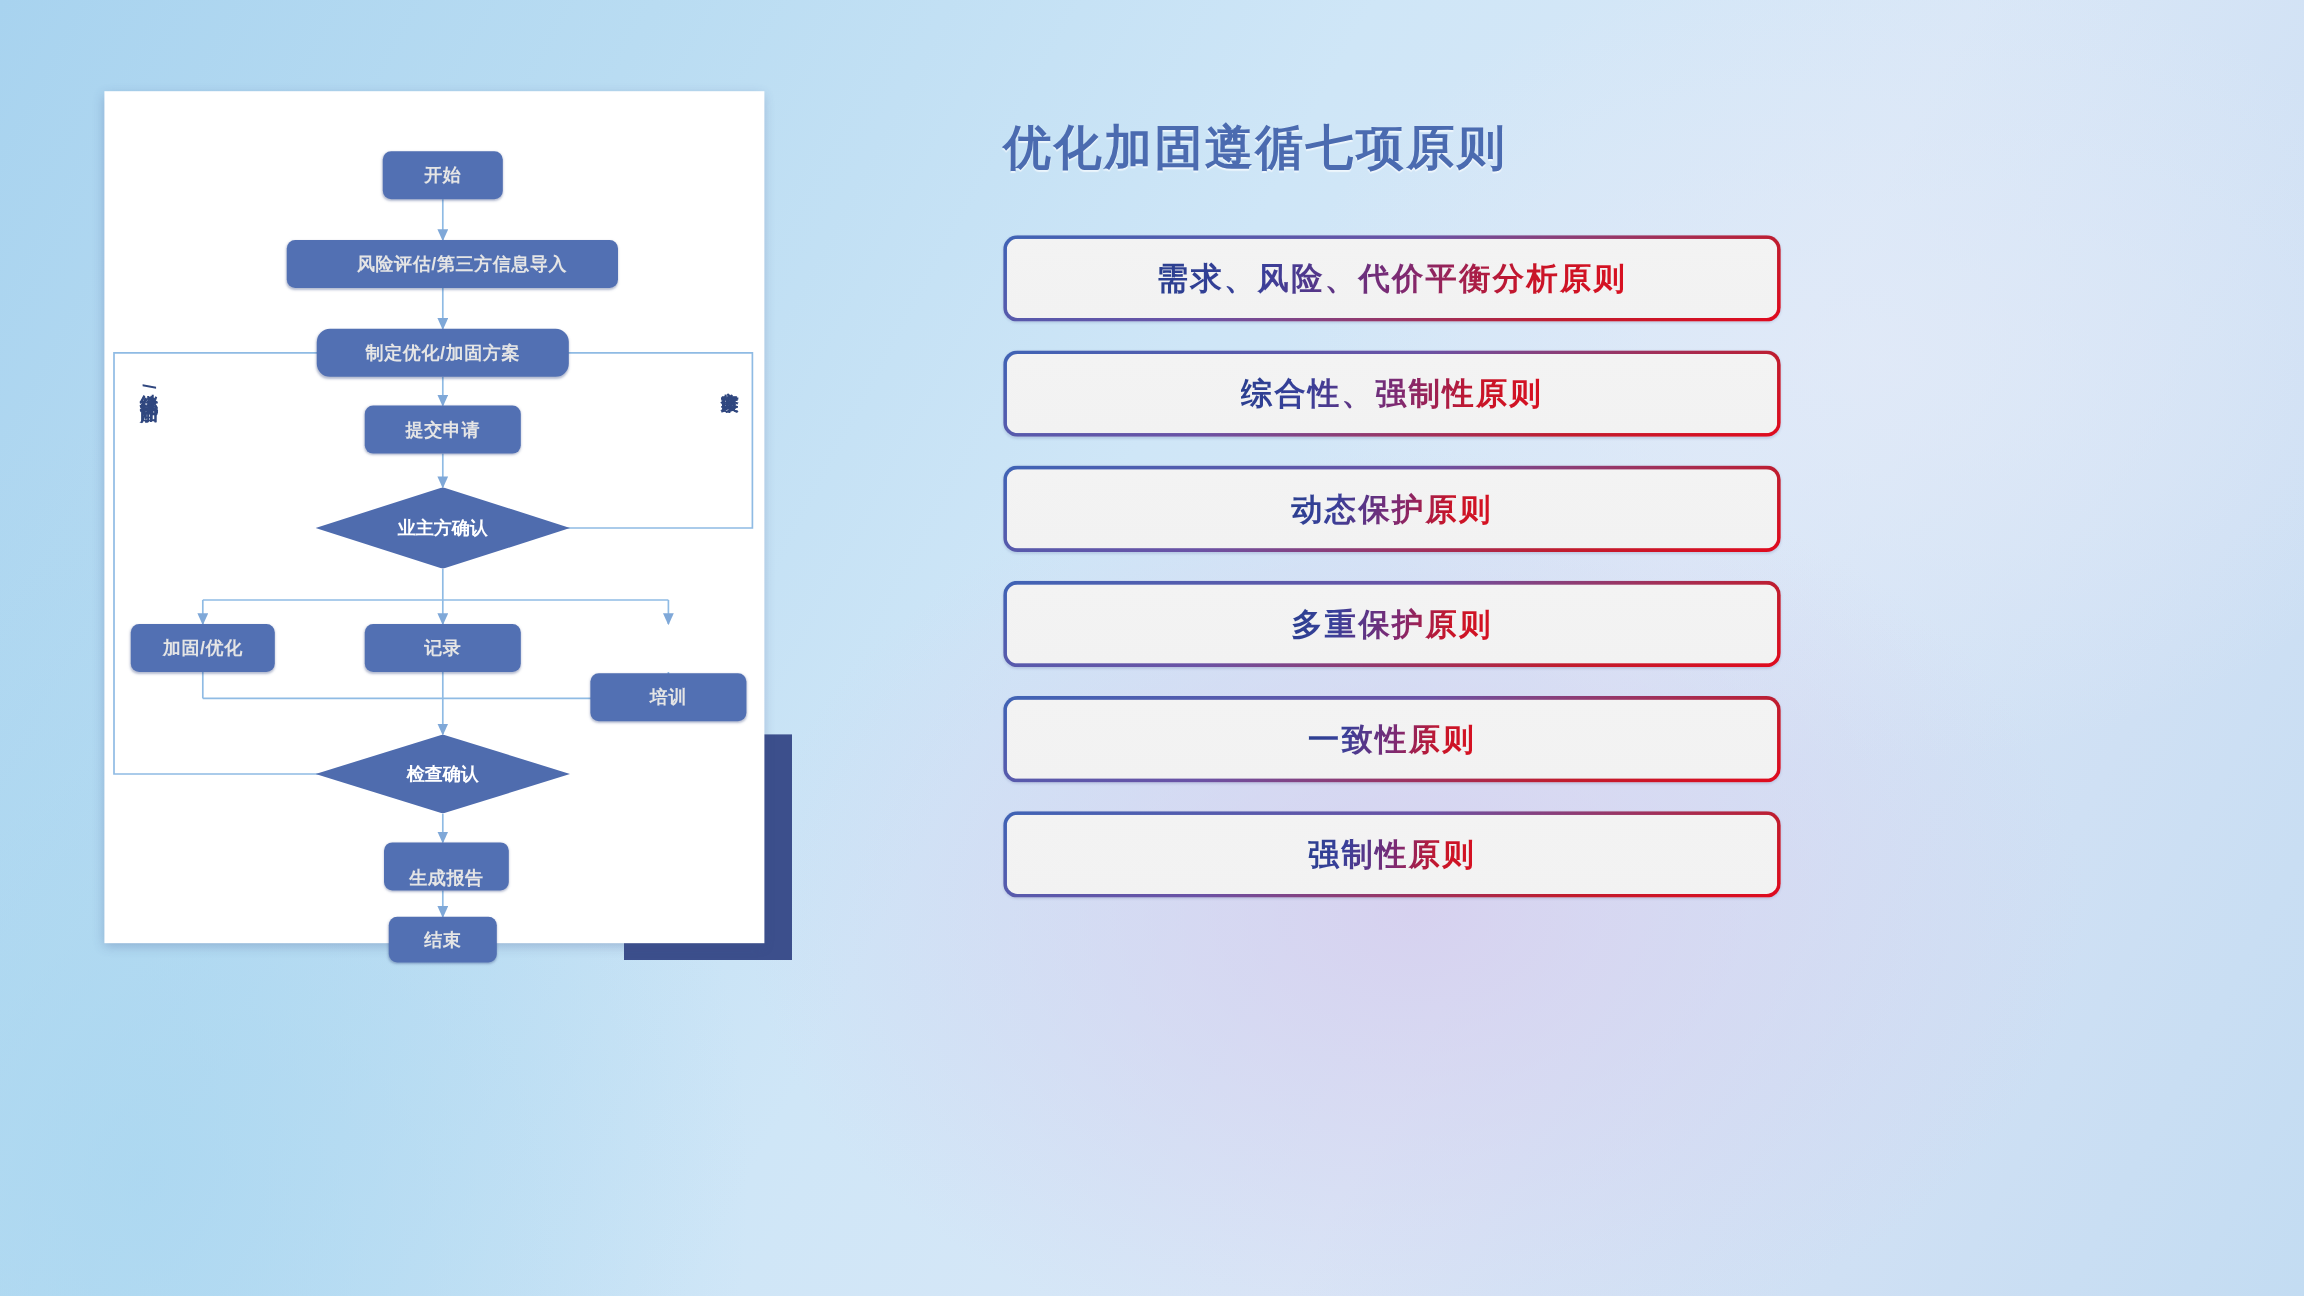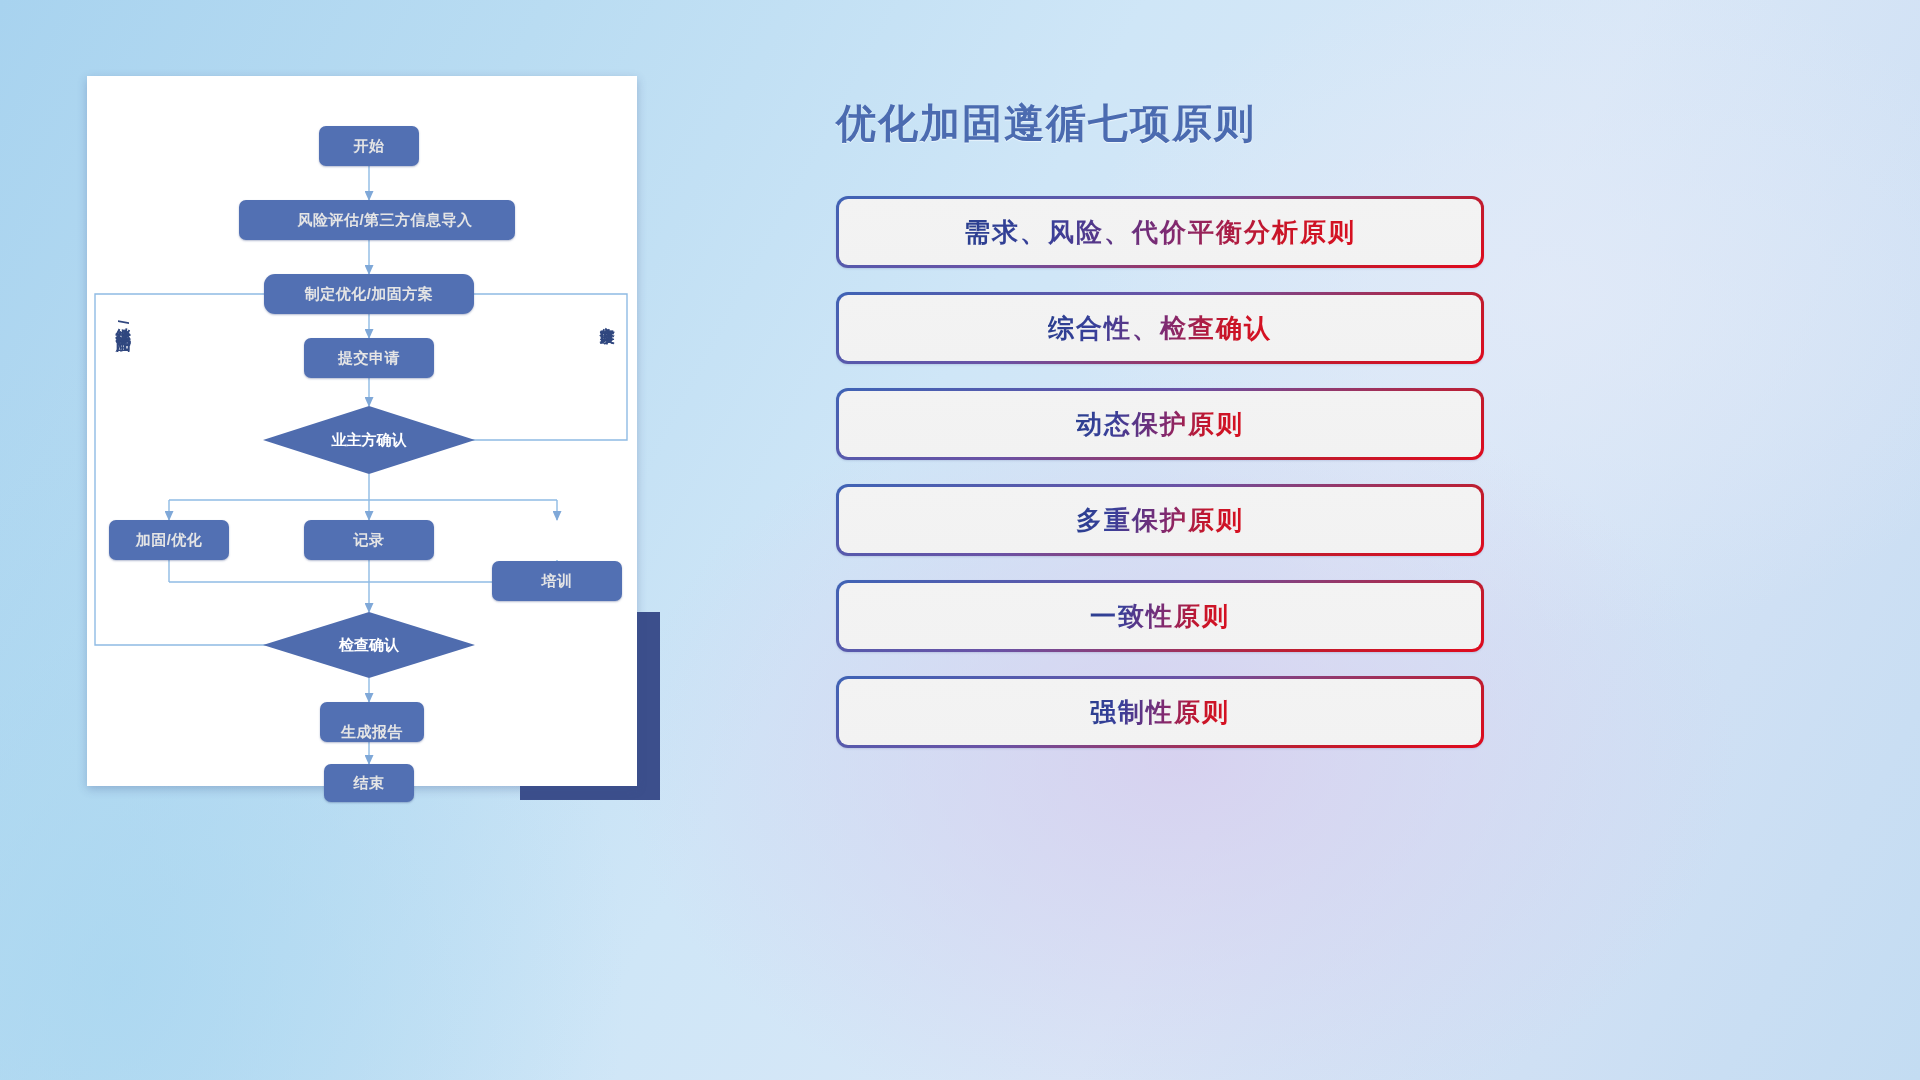--- a/index.html
+++ b/index.html
@@ -195,21 +195,21 @@
 
     <div id="panel-title">优化加固遵循七项原则</div>
 
     <div id="cards">
 
       <div class="pcard">
         <span class="ptext">需求、风险、代价平衡分析原则</span>
       </div>
 
       <div class="pcard">
-        <span class="ptext">综合性、检查确认</span>
+        <span class="ptext">综合性、强制性原则</span>
       </div>
 
       <div class="pcard">
         <span class="ptext">动态保护原则</span>
       </div>
 
       <div class="pcard">
         <span class="ptext">多重保护原则</span>
       </div>
 

